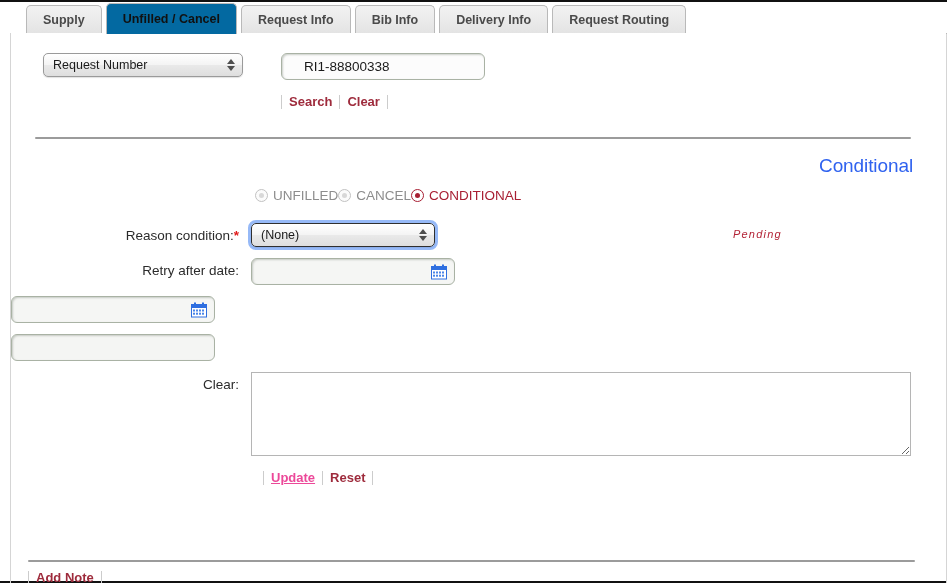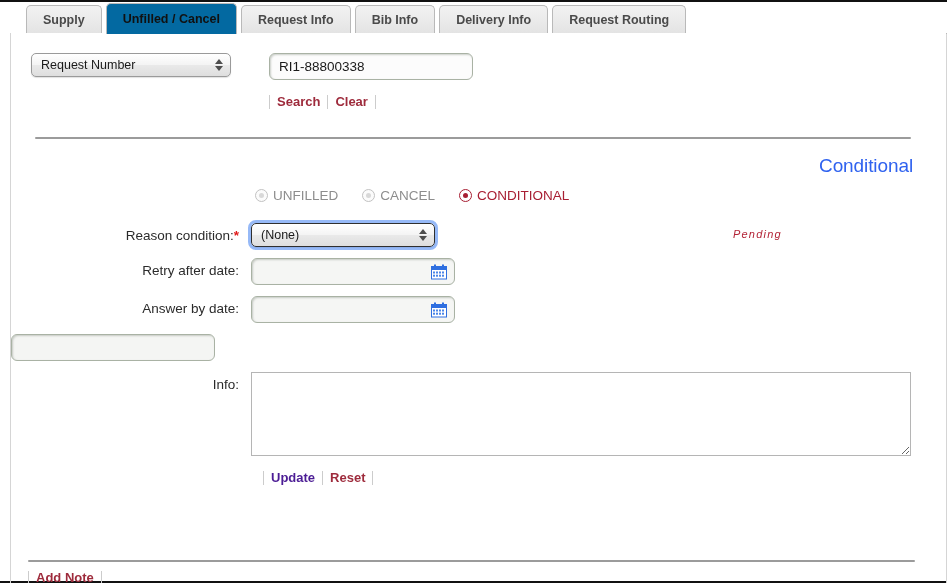--- a/index.html
+++ b/index.html
@@ -93,21 +93,21 @@
   #content {
     position: absolute;
     left: 11px; top: 33px;
     width: 935px; height: 548px;
     background: #ffffff;
   }
 
   
   #search-row {
     position: absolute;
-    left: 20px; top: 20px;
+    left: 32px; top: 20px;
     display: flex;
     align-items: flex-start;
   }
   .aqua-select {
     position: relative;
     width: 200px; height: 24px;
     border: 1px solid #9a9a9a;
     border-radius: 5px;
     background-image: linear-gradient(to bottom, #ffffff 0%, #f4f4f4 48%, #e9e9e9 52%, #dedede 100%);
     box-shadow: 0 1px 1px rgba(0,0,0,0.12);
@@ -137,21 +137,21 @@
     border-right: 4px solid transparent;
   }
   .aqua-select .caret i.up   { border-bottom: 5px solid #4e4e4e; }
   .aqua-select .caret i.down { border-top: 5px solid #4e4e4e; }
 
   .aqua-text {
     width: 204px; height: 27px;
     border: 1px solid #a9b2a4;
     border-radius: 6px;
     background: #fcfcfc;
-    padding: 0 9px;
+    padding: 0 22px;
     font-family: "Liberation Sans", "DejaVu Sans", sans-serif;
     font-size: 13.5px;
     color: #1a1a1a;
     box-shadow: inset 1px 1px 2px rgba(110,120,105,0.35);
     outline: none;
   }
   #search-field-wrap {
     margin-left: 38px;
     display: flex;
     flex-direction: column;
@@ -168,21 +168,21 @@
     width: 1px; height: 14px;
     background: #cccccc;
     margin: 0 7px;
   }
   .sep.lead { margin-left: 0; }
   a.link {
     color: #9e2b3c;
     text-decoration: none;
     cursor: pointer;
   }
-  a.link.muted { color: #4c1d95; }
+  a.link.muted { color: #ec4899; text-decoration: underline; }
 
   
   .hrule {
     position: absolute;
     height: 2px;
     background: #9b9b9b;
     border-radius: 1px;
   }
   #rule-top   { left: 24px; top: 104px;  width: 876px; }
   #rule-bot   { left: 17px; top: 527px;  width: 887px; }
@@ -196,21 +196,21 @@
     font-weight: normal;
     letter-spacing: -0.1px;
   }
 
   
   #radio-row {
     position: absolute;
     left: 244px; top: 155px;
     display: flex;
     align-items: center;
-    gap: 24px;
+    gap: 0;
     font-size: 13.5px;
   }
   .radio-opt {
     display: flex;
     align-items: center;
     gap: 5px;
     cursor: pointer;
     color: #8d8d8d;
     white-space: nowrap;
   }
@@ -448,21 +448,20 @@
                   <rect x="8" y="10.7" width="2" height="2"></rect>
                   <rect x="11" y="10.7" width="2" height="2"></rect>
                 </g>
               </svg>
             </span>
           </div>
         </div>
       </div>
 
       <div class="frow">
-        <div class="flabel">Answer by date:</div>
         <div class="fctl">
           <div class="date-field">
             <span class="cal-icon">
               <svg width="16" height="16" viewBox="0 0 16 16" xmlns="http://www.w3.org/2000/svg">
                 <rect x="0.5" y="2.5" width="15" height="12.5" fill="#ffffff" stroke="#2f6fe0" stroke-width="1"></rect>
                 <rect x="1" y="3" width="14" height="3" fill="#2f6fe0"></rect>
                 <rect x="3" y="0.5" width="2" height="2.6" fill="#2f6fe0"></rect>
                 <rect x="11" y="0.5" width="2" height="2.6" fill="#2f6fe0"></rect>
                 <g fill="#4a86e8">
                   <rect x="2" y="7.5" width="2" height="2"></rect>
@@ -480,21 +479,21 @@
         </div>
       </div>
 
       <div class="frow">
         <div class="fctl">
           <input class="cost-field" type="text" value="" style="">
         </div>
       </div>
 
       <div class="frow">
-        <div class="flabel">Info:</div>
+        <div class="flabel">Clear:</div>
         <div class="fctl">
           <textarea class="note-area" placeholder="" style=""></textarea>
         </div>
       </div>
 
       <div id="form-actions">
         <span class="sep lead"></span>
         <a class="link muted">Update</a>
         <span class="sep"></span>
         <a class="link">Reset</a>

